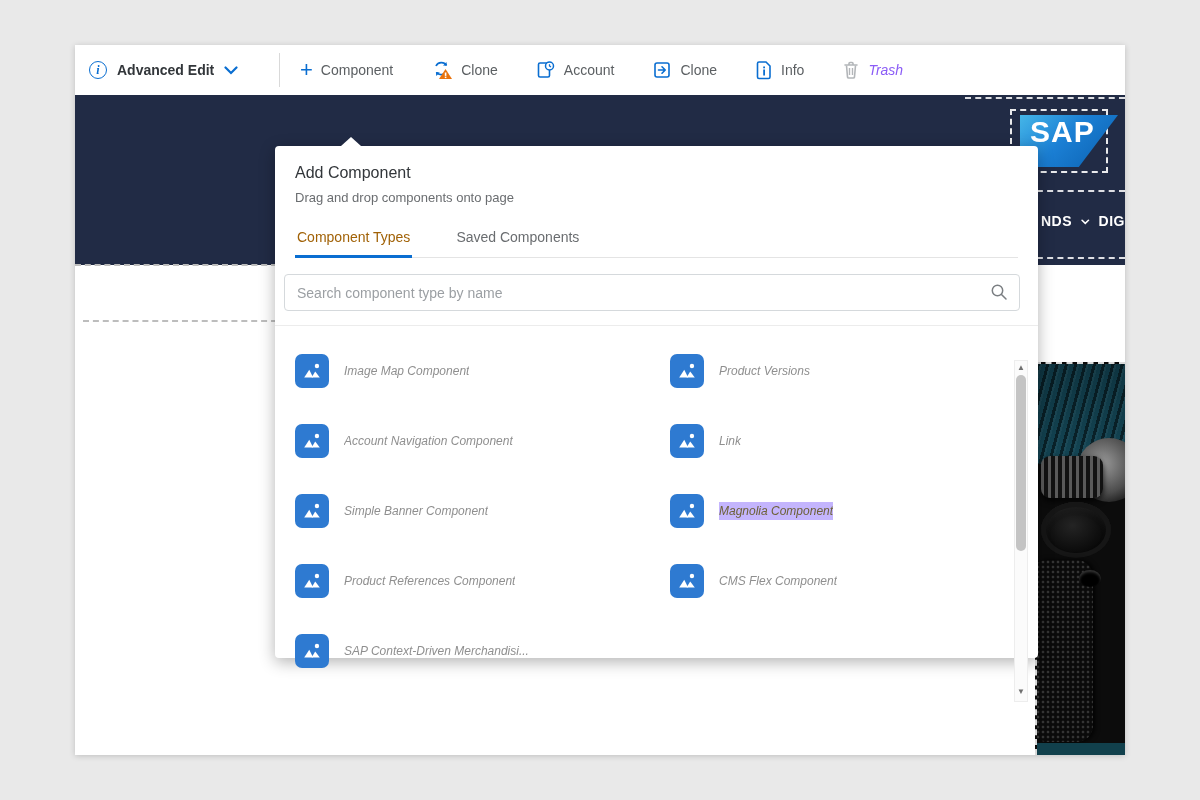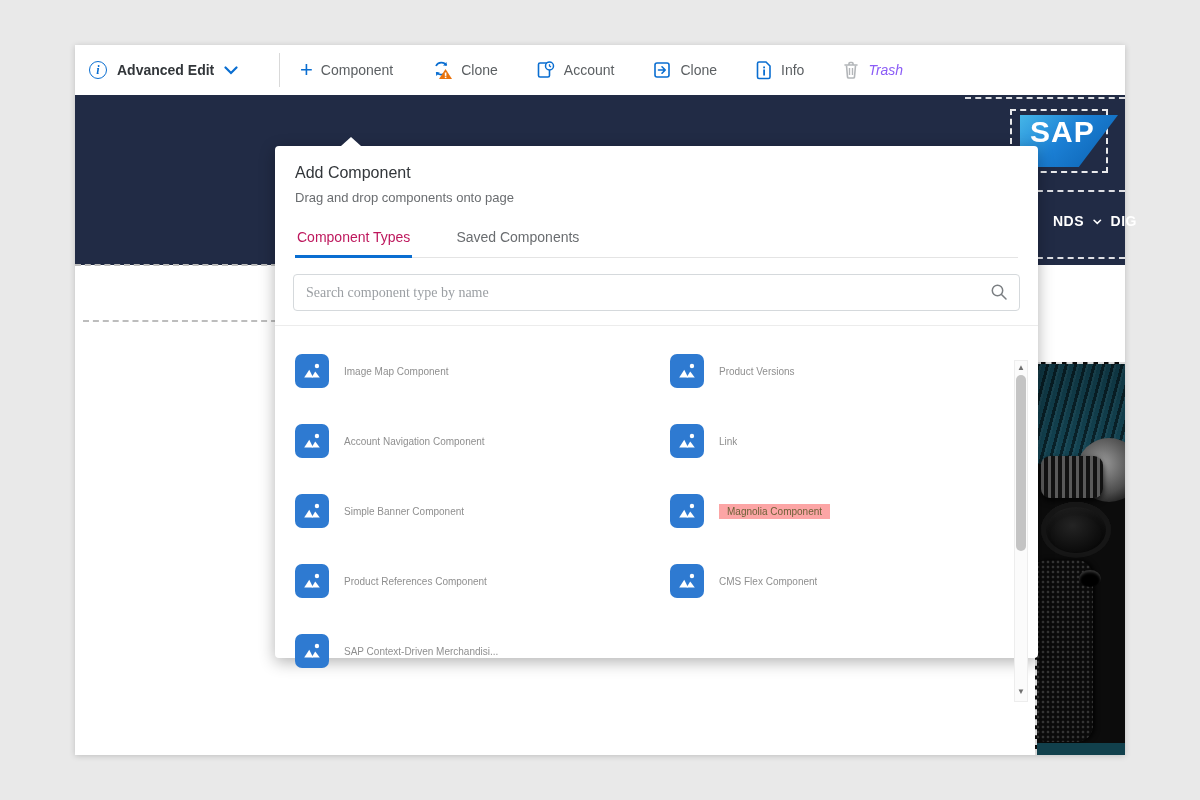--- a/index.html
+++ b/index.html
@@ -47,21 +47,21 @@
     color:#fff; font-weight:bold; font-size:30px; letter-spacing:1px;
     display:flex; padding-left:10px;
   }
   .logo-outline {
     position:absolute; left:935px; top:14px; width:98px; height:64px;
     border:2px dashed rgba(255,255,255,.9);
   }
   .store-nav {
     position:absolute; left:966px; top:118px; width:84px; overflow:hidden;
     color:#fff; font-weight:bold; font-size:14px; letter-spacing:.5px;
-    white-space:nowrap; display:flex; align-items:center; gap:9px;margin-left:12px;
+    white-space:nowrap; display:flex; align-items:center; gap:9px;
   }
   .nav-chev { font-size:11px; position:relative; top:1px; }
 
   .dash-gray { position:absolute; border-top:2px dashed #bdbdbd; z-index:1; }
 
   
   .camera {
     position:absolute; left:960px; top:317px; width:90px; height:393px;
     border-top:2px dashed #d9d9d9; border-left:2px dashed #d9d9d9;
     background:#0c0c0c; overflow:hidden; z-index:1;
@@ -109,44 +109,44 @@
   .panel-notch {
     position:absolute; top:-9px; left:66px; width:0; height:0;
     border-left:10px solid transparent; border-right:10px solid transparent;
     border-bottom:9px solid #fff;
   }
   .panel-head { padding:18px 20px 0 20px; }
   .panel-title { font-size:16px; color:#32363a; }
   .panel-sub { font-size:13px; color:#6a6d70; margin-top:8px; }
   .tabs { display:flex; gap:42px; margin-top:18px; border-bottom:1px solid #e4e4e4; padding:0; }
   .tab { font-size:14px; padding:6px 2px 10px 2px; cursor:pointer; color:#6a6d70; border-bottom:3px solid transparent; margin-bottom:-1px; }
-  .tab.active { color:#be185d; border-bottom-color:#0a6ed1; }
-  .search-row { padding:16px 18px 14px 18px; border-bottom:1px solid #ececec;font-family:Liberation Serif, serif; }
+  .tab.active { color:#a16207; border-bottom-color:#0a6ed1; }
+  .search-row { padding:16px 18px 14px 9px; border-bottom:1px solid #ececec; }
   .search-box { position:relative; }
   .search-input {
     width:100%; height:37px; border:1px solid #d5d9dc; border-radius:4px;
     font-size:14px; color:#32363a; padding:0 40px 0 12px; outline:none;
     font-family:inherit; background:#fff;
   }
   .search-input::placeholder { color:#9b9fa3; }
   .search-icon { position:absolute; right:12px; top:9px; }
 
   .comp-list {
     position:relative; height:354px; padding:10px 36px 0 20px; overflow:hidden;
   }
   .comp-grid {
     display:grid; grid-template-columns:375px 1fr; grid-auto-rows:70px; align-items:center;
   }
   .comp-item { display:flex; align-items:center; gap:15px; cursor:grab; }
   .tile {
     width:34px; height:34px; border-radius:7px; background:#2e7ad1;
     display:flex; align-items:center; justify-content:center; flex:none;
   }
-  .comp-label { font-size:10px; color:#8f8f8f; white-space:nowrap; overflow:hidden; text-overflow:ellipsis; }
-  .comp-label.hl { background:#fca5a5; color:#6d6138; padding:2px 8px; }
+  .comp-label { font-size:12px; color:#8f8f8f; white-space:nowrap; overflow:hidden; text-overflow:ellipsis;font-style:italic; }
+  .comp-label.hl { background:#c4b5fd; color:#6d6138; padding:2px 0; }
 
   
   .scrollbar {
     position:absolute; right:10px; top:214px; width:14px; height:342px;
     background:#fbfbfb; border:1px solid #ededed; z-index:11;
     display:flex; flex-direction:column; align-items:center;
   }
   .sb-arrow { font-size:8px; color:#707070; height:14px; line-height:14px; cursor:pointer; }
   .sb-track { flex:1; width:100%; position:relative; }
   .sb-thumb { position:absolute; top:0; left:1px; width:10px; height:176px; background:#c4c4c4; border-radius:5px; cursor:pointer; }

